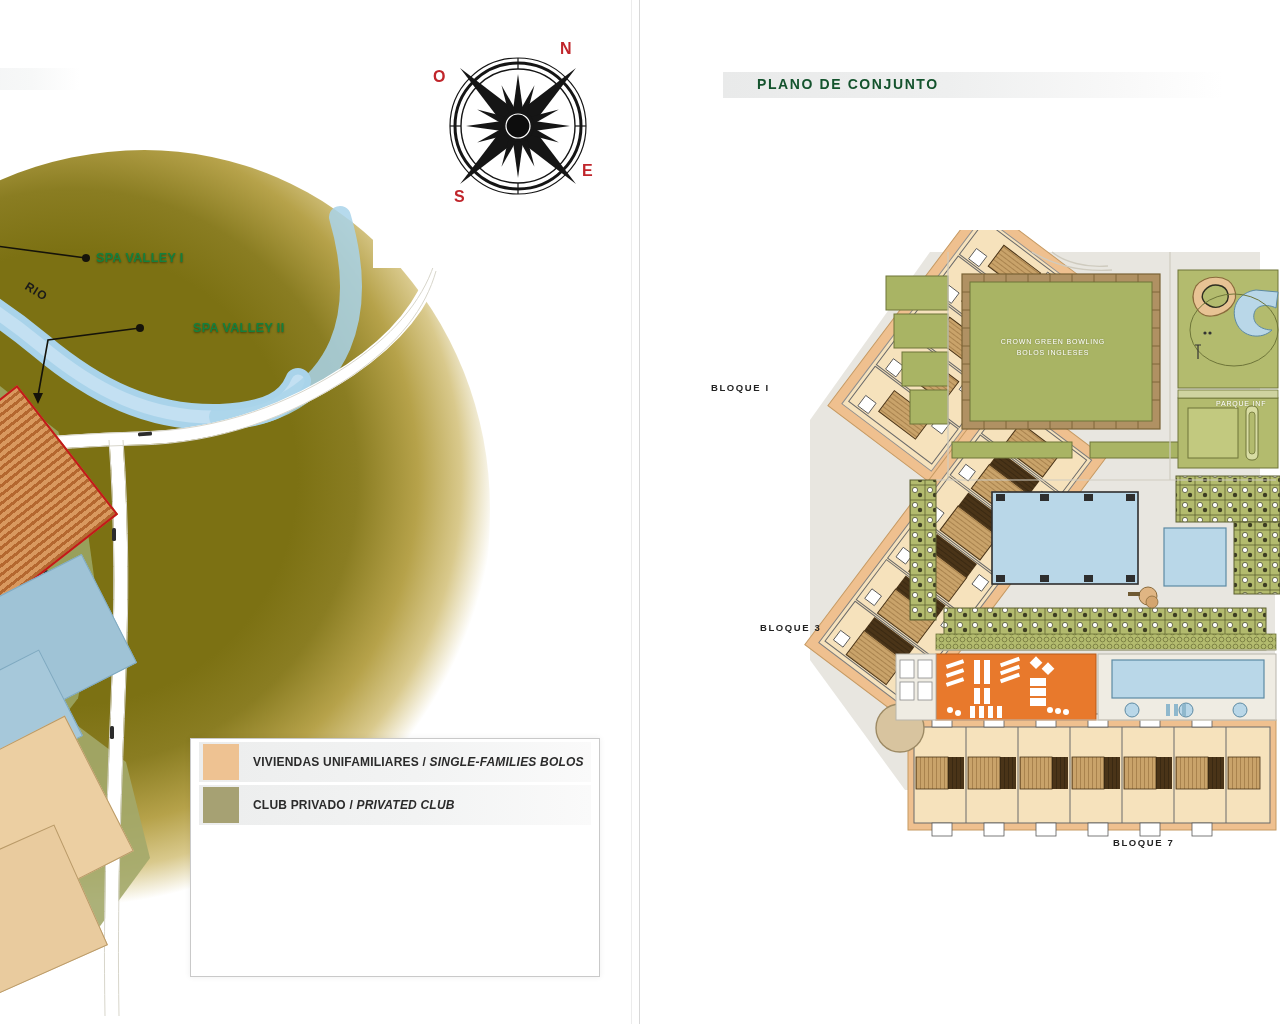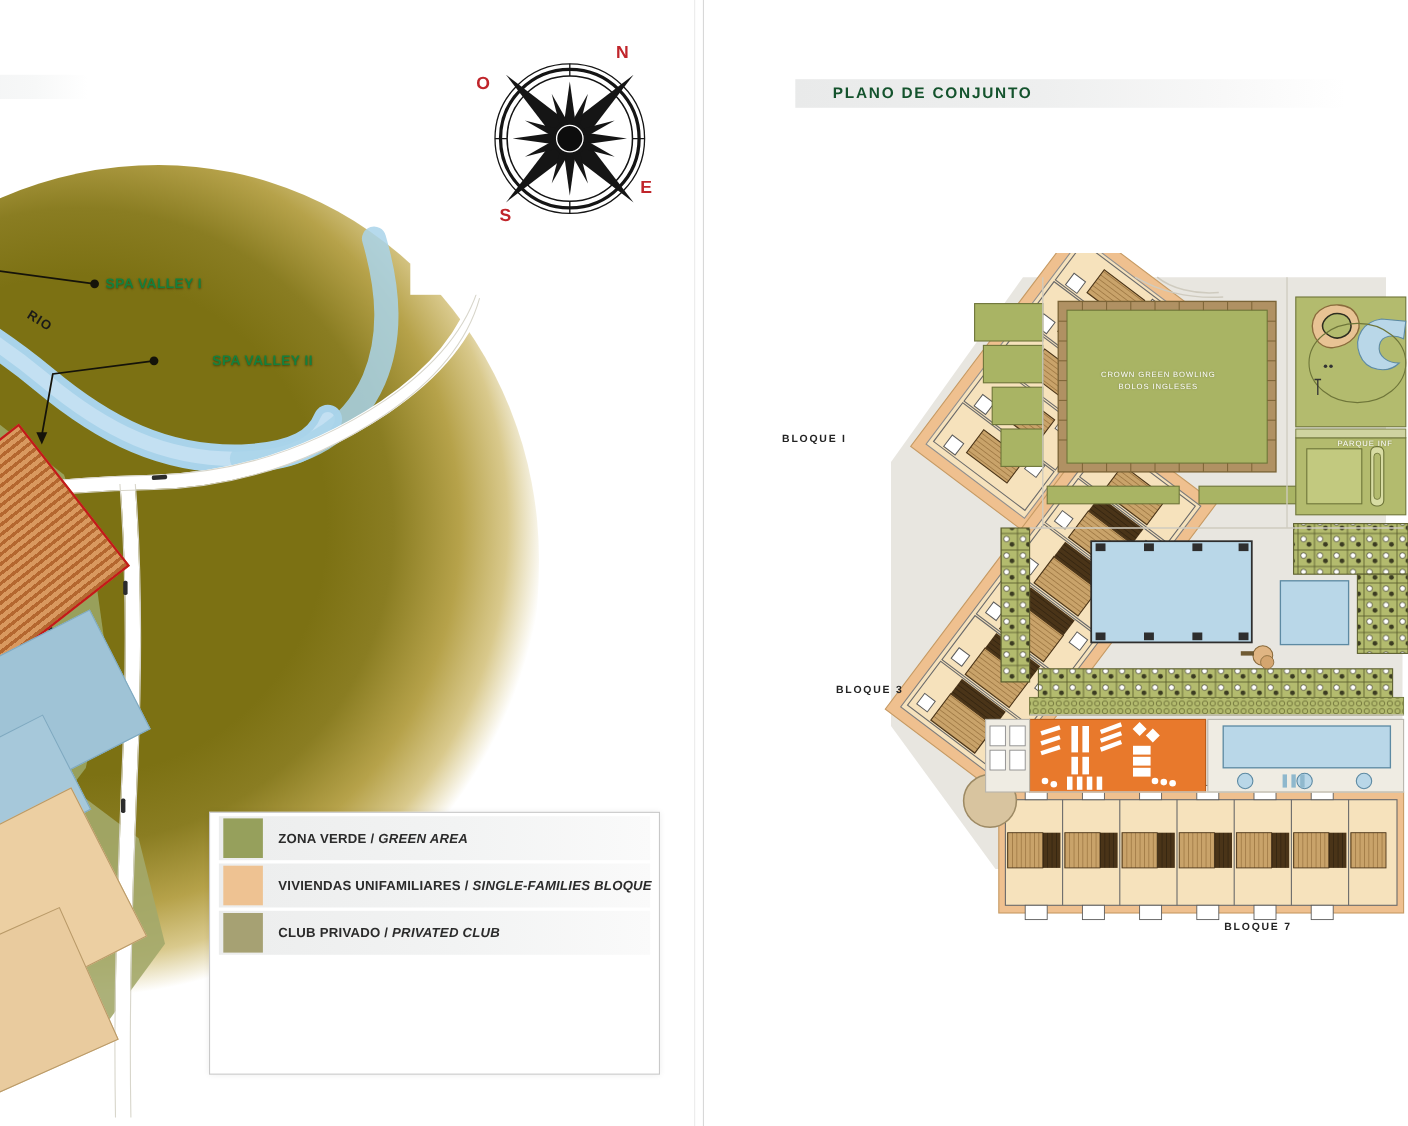--- a/index.html
+++ b/index.html
@@ -187,26 +187,22 @@
         </g>
       </svg>
       <span class="comp-letter" style="left:130px;top:7px;">N</span>
       <span class="comp-letter" style="left:152px;top:129px;">E</span>
       <span class="comp-letter" style="left:24px;top:155px;">S</span>
       <span class="comp-letter" style="left:3px;top:35px;">O</span>
     </div>
 
     <div class="legend">
       <div class="legend-row">
-        <span class="legend-sw" style="background:#96a05c;"></span>
-        <span class="legend-tx"><span>ZONA VERDE / </span><i>GREEN AREA</i></span>
-      </div>
-      <div class="legend-row">
         <span class="legend-sw" style="background:#eec292;"></span>
-        <span class="legend-tx"><span>VIVIENDAS UNIFAMILIARES / </span><i>SINGLE-FAMILIES BLOQUE</i></span>
+        <span class="legend-tx"><span>VIVIENDAS UNIFAMILIARES / </span><i>SINGLE-FAMILIES BOLOS</i></span>
       </div>
       <div class="legend-row">
         <span class="legend-sw" style="background:#a6a173;"></span>
         <span class="legend-tx"><span>CLUB PRIVADO / </span><i>PRIVATED CLUB</i></span>
       </div>
     </div>
   </div>
 
   <div class="divider2"></div>
   <div class="divider"></div>
@@ -515,18 +511,18 @@
         <path d="M236,490 L576,490"></path>
       </g>
       <path d="M332,22 C352,34 380,42 412,40" fill="none" stroke="#cfcbbf" stroke-width="1.4"></path>
       <path d="M352,22 C364,32 386,38 408,36" fill="none" stroke="#cfcbbf" stroke-width="1.4"></path>
     </svg>
 
     <div class="sp-label" style="left:318px;top:336px;width:190px;">CROWN GREEN BOWLING
 BOLOS INGLESES</div>
     <div class="sp-label" style="left:576px;top:398px;width:70px;text-align:left;">PARQUE INF</div>
 
-    <div class="blk-label" style="left:71px;top:394px;">BLOQUE I</div>
+    <div class="blk-label" style="left:71px;top:382px;">BLOQUE I</div>
     <div class="blk-label" style="left:120px;top:622px;">BLOQUE 3</div>
     <div class="blk-label" style="left:473px;top:837px;">BLOQUE 7</div>
   </div>
 
 </div>
 
 </body></html>

